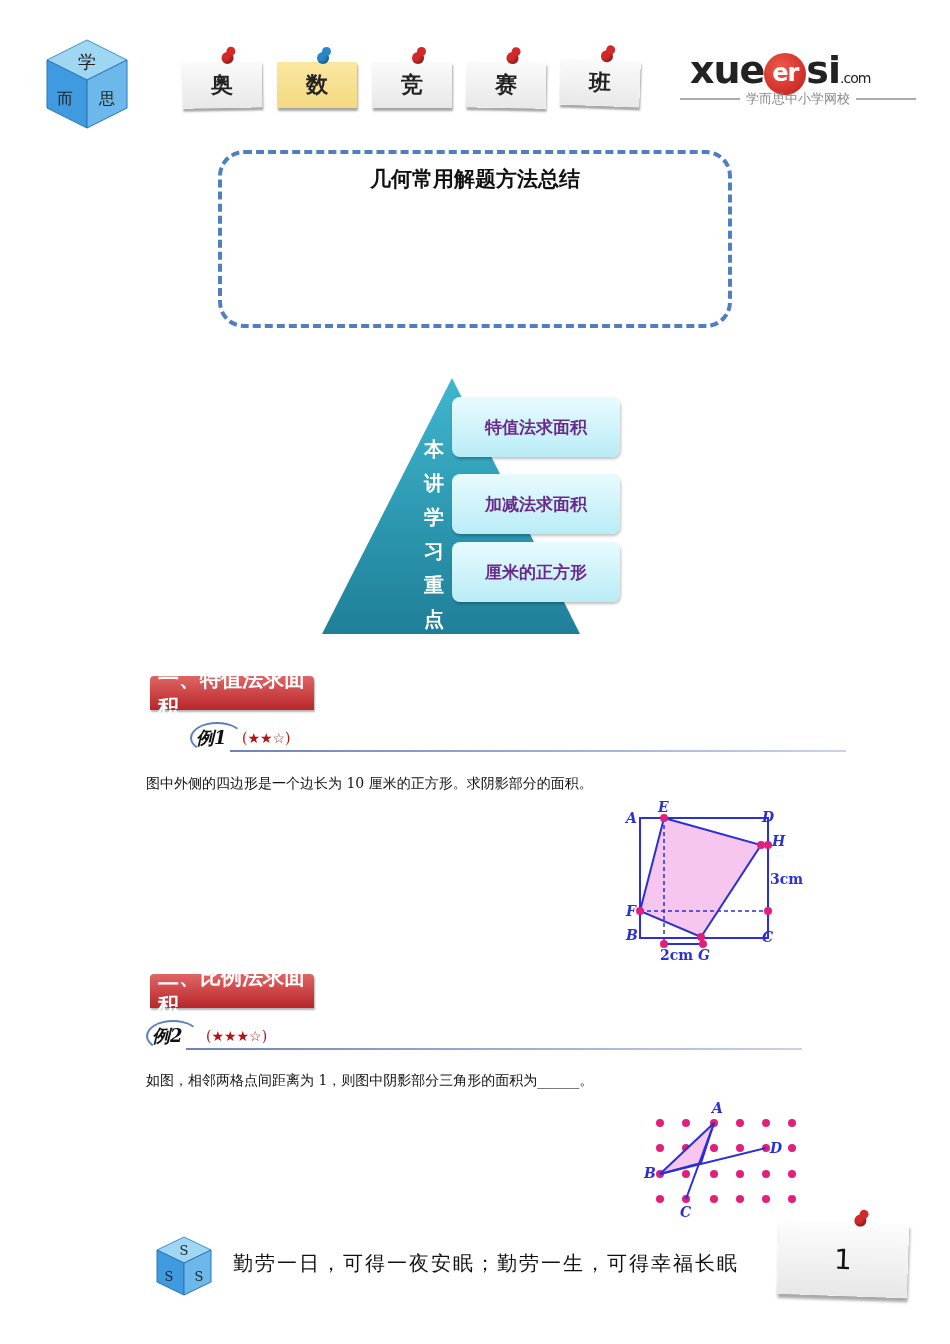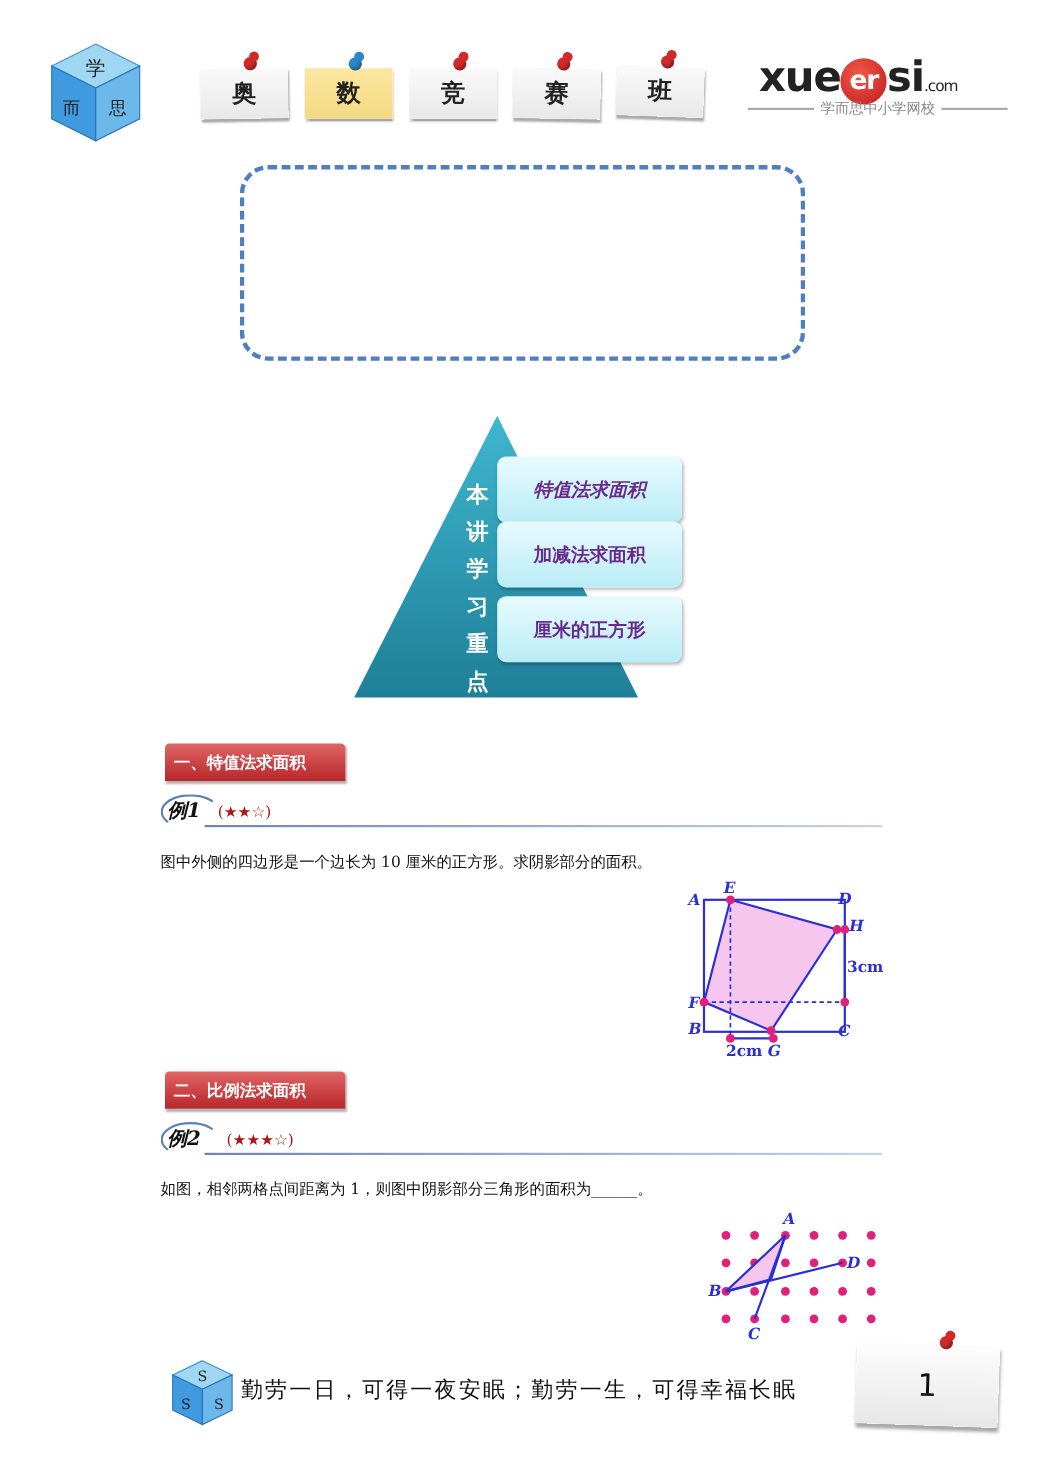--- a/index.html
+++ b/index.html
@@ -34,34 +34,34 @@
   .pyramid { left: 320px; top: 376px; width: 262px; height: 260px; }
   .pyr-vert { left: 420px; top: 432px; width: 28px; font-family: "DejaVu Sans", sans-serif; font-weight: bold; font-size: 20px;
               color: #fff; line-height: 34px; text-align: center; }
   .pyr-box { position: absolute; left: 452px; width: 168px; height: 60px; border-radius: 8px;
              background: linear-gradient(180deg,#e8fbff,#b9ecf6); box-shadow: 1px 2px 3px rgba(0,0,0,0.25);
              display: flex; align-items: center; justify-content: center;
              font-family: "DejaVu Sans", sans-serif; font-weight: bold; font-size: 17px; color: #6a2a8c; }
 
   
   .sec-hdr { position: absolute; left: 150px; width: 164px; height: 34px; border-radius: 4px 4px 0 0;
-             background: linear-gradient(180deg,#e06565,#b8262a); color: #fff; font-weight: bold; font-size: 15px;
+             background: linear-gradient(180deg,#e06565,#b8262a); color: #fff; font-weight: bold; font-size: 21px;
              display: flex; align-items: center; padding-left: 8px; box-sizing: border-box; box-shadow: 1px 2px 2px rgba(0,0,0,0.3); }
   .ex-row { position: absolute; left: 146px; width: 656px; height: 30px; }
   .ex-badge { position: absolute; left: 0; top: 0; width: 46px; height: 28px; border: 2px solid #5a7fbf; border-radius: 50%;
               border-right-color: transparent; border-bottom-color: transparent; font-weight: bold; font-size: 18px;
               font-style: italic; line-height: 28px; padding-left: 4px; color: #111; }
   .ex-stars { position: absolute; top: 8px; font-size: 14px; color: #b01616; }
   .ex-line { position: absolute; left: 40px; right: 0; bottom: 0; height: 2px; background: linear-gradient(90deg,#6f83b7,#c9d3e8); }
 
   .question { position: absolute; left: 146px; font-size: 14px; color: #111; }
 
   
   .footer-cube { left: 155px; top: 1235px; width: 58px; height: 62px; }
-  .motto { left: 219px; top: 1250px; font-family: Liberation Mono, monospace; font-size: 20px; color: #111; letter-spacing: 2px; }
+  .motto { left: 233px; top: 1250px; font-family: Liberation Mono, monospace; font-size: 20px; color: #111; letter-spacing: 2px; }
   .page-note { left: 778px; top: 1222px; width: 130px; height: 74px; background: linear-gradient(180deg,#fdfdfd,#e7e7e7);
                box-shadow: 1px 4px 3px rgba(0,0,0,0.35); transform: rotate(2deg);
                font-family: "DejaVu Sans", sans-serif; font-size: 28px; display: flex; align-items: center; justify-content: center; }
 </style>
 </head>
 <body>
 
 <svg class="abs cube" viewBox="0 0 84 92">
   <polygon points="42,2 82,22 42,42 2,22" fill="#9fd6f2" stroke="#3b8fcf"></polygon>
   <polygon points="2,22 42,42 42,90 2,70" fill="#3f9ae0" stroke="#2a74b5"></polygon>
@@ -96,45 +96,46 @@
   <span>xue</span><span class="er">er</span><span>si</span><span class="com">.com</span>
 </div>
 <div class="abs logo-sub">
   <span class="line"></span>
   <span>学而思中小学网校</span>
   <span class="line"></span>
 </div>
 
 <div class="abs titlebox"></div>
 <div class="abs title-lines">
+  <div>几何常用解题方法总结</div>
 </div>
 
 <svg class="abs pyramid" viewBox="0 0 262 260">
   <defs>
     <linearGradient id="pg" x1="0" y1="0" x2="0" y2="1">
       <stop offset="0" stop-color="#3fb6cf"></stop>
       <stop offset="1" stop-color="#1f7f98"></stop>
     </linearGradient>
   </defs>
   <polygon points="132,2 260,258 2,258" fill="url(#pg)"></polygon>
 </svg>
 <div class="abs pyr-vert">
   <div>本</div>
   <div>讲</div>
   <div>学</div>
   <div>习</div>
   <div>重</div>
   <div>点</div>
 </div>
-<div class="pyr-box" style="top:415px;font-style:italic;">特值法求面积</div>
+<div class="pyr-box" style="top:397px;">特值法求面积</div>
 <div class="pyr-box" style="top:474px;">加减法求面积</div>
 <div class="pyr-box" style="top:542px;">厘米的正方形</div>
 
 <div class="sec-hdr" style="top:676px;">一、特值法求面积</div>
-<div class="ex-row" style="top:722px;">
+<div class="ex-row" style="top:722px;margin-left:44px;">
   <div class="ex-badge">例1</div>
   <div class="ex-stars" style="left:52px;">(★★☆)</div>
   <div class="ex-line"></div>
 </div>
 <div class="question" style="top:775px;">图中外侧的四边形是一个边长为 10 厘米的正方形。求阴影部分的面积。</div>
 
 <svg class="abs" style="left:620px;top:798px;" width="190" height="168" viewBox="0 0 190 168" font-family="DejaVu Serif, serif">
   <rect x="20" y="20" width="128" height="120" fill="none" stroke="#2b2fd6" stroke-width="2"></rect>
   <polygon points="44,20 141,47 81,139 20,113" fill="#f6c6ef" stroke="#2b2fd6" stroke-width="2"></polygon>
   <line x1="44" y1="20" x2="44" y2="146" stroke="#2b2fd6" stroke-width="1.5" stroke-dasharray="4,3"></line>

